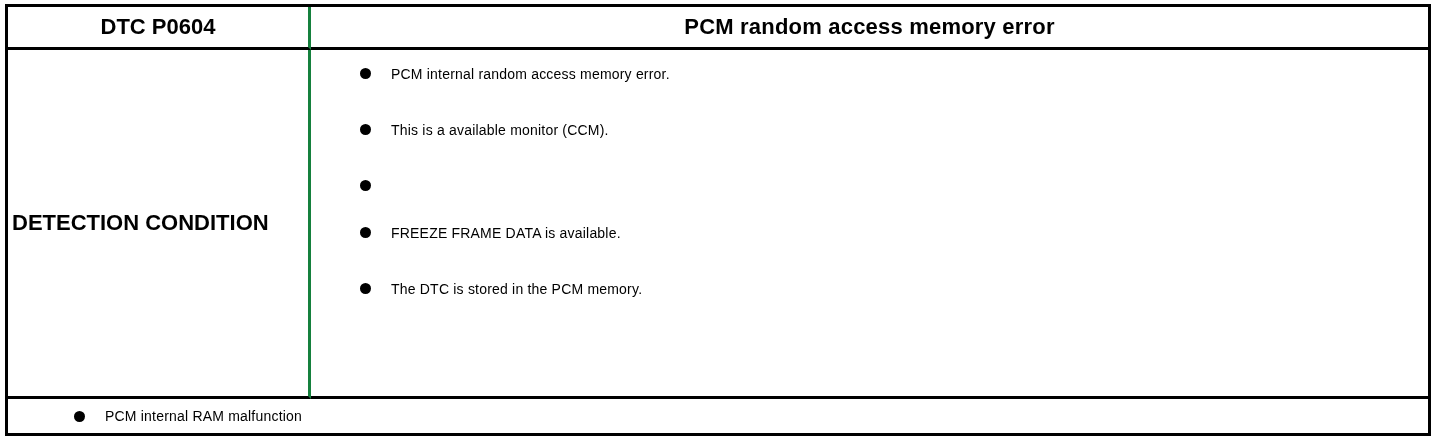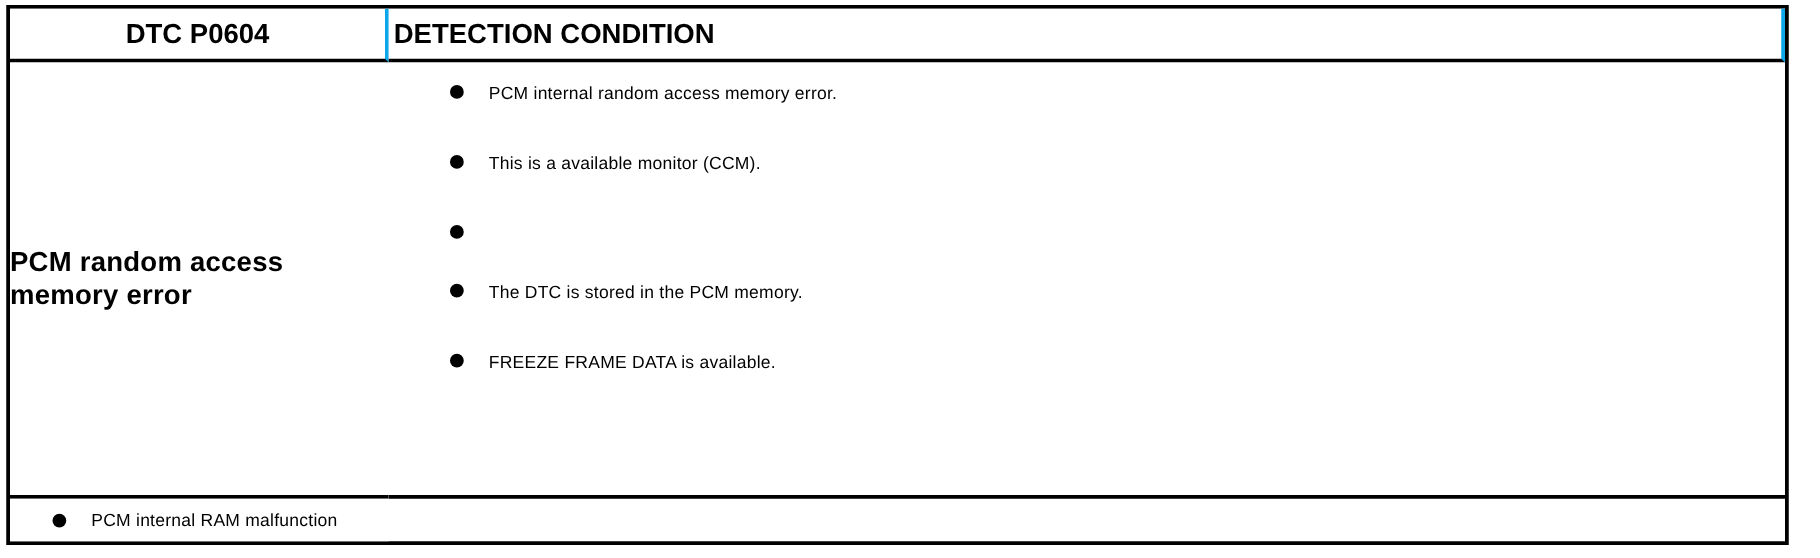--- a/index.html
+++ b/index.html
@@ -21,21 +21,21 @@
     width: 1426px; height: 432px;
     border: 3px solid #000000;
     background: #ffffff;
     display: grid;
     grid-template-columns: 303px 1fr;
     grid-template-rows: 43px 349px 1fr;
   }
   .cell { background: #ffffff; }
   
   .cell-b { border-bottom: 3px solid #000000; }
-  .cell-r { border-right: 3px solid #0ea5e9; }
+  .cell-r { border-right: 3px solid #15803d; }
 
   .header-code {
     display: flex; align-items: center; justify-content: center;
     font-weight: 700; font-size: 22px;
   }
   .header-title {
     display: flex; align-items: center; justify-content: center;
     font-weight: 700; font-size: 22px;
     letter-spacing: 0.2px;
   }
@@ -63,40 +63,40 @@
   }
   .item-text {
     font-size: 14px;
     line-height: 28px;
     max-width: 1000px;
     letter-spacing: 0.2px;
   }
   .item.heading .item-text { font-weight: 700; }
   .cause-cell {
     display: flex; align-items: center;
-    padding-left: 34px;
+    padding-left: 66px;
   }
   .cause-cell .item { margin: 0; align-items: center; }
   .cause-cell .dot { margin-top: 0; }
 </style>
 </head>
 <body>
 
 <div class="page">
   <div class="dtc-table">
 
     <div class="cell cell-r cell-b header-code">
       <span>DTC P0604</span>
     </div>
+    <div class="cell cell-b header-title">
+      <span>PCM random access memory error</span>
+    </div>
+
     <div class="cell cell-r cell-b label-cell">
       <span>DETECTION CONDITION</span>
-    </div>
-
-    <div class="cell cell-b header-title">
-      <span>PCM random access memory error</span>
     </div>
     <div class="cell cell-b items-cell">
 
       <div class="item">
         <span class="bullet-col">
             <i class="dot"></i>
           </span>
         <span class="item-text">PCM internal random access memory error.</span>
       </div>
 
@@ -111,28 +111,28 @@
       <div class="item">
         <span class="bullet-col">
             <i class="dot"></i>
           </span>
       </div>
 
       <div class="item">
         <span class="bullet-col">
             <i class="dot"></i>
           </span>
-        <span class="item-text">The DTC is stored in the PCM memory.</span>
+        <span class="item-text">FREEZE FRAME DATA is available.</span>
       </div>
 
       <div class="item">
         <span class="bullet-col">
             <i class="dot"></i>
           </span>
-        <span class="item-text">FREEZE FRAME DATA is available.</span>
+        <span class="item-text">The DTC is stored in the PCM memory.</span>
       </div>
 
     </div>
 
     <div class="cell cause-cell">
       <div class="item">
         <span class="bullet-col">
             <i class="dot"></i>
           </span>
         <span class="item-text">PCM internal RAM malfunction</span>

